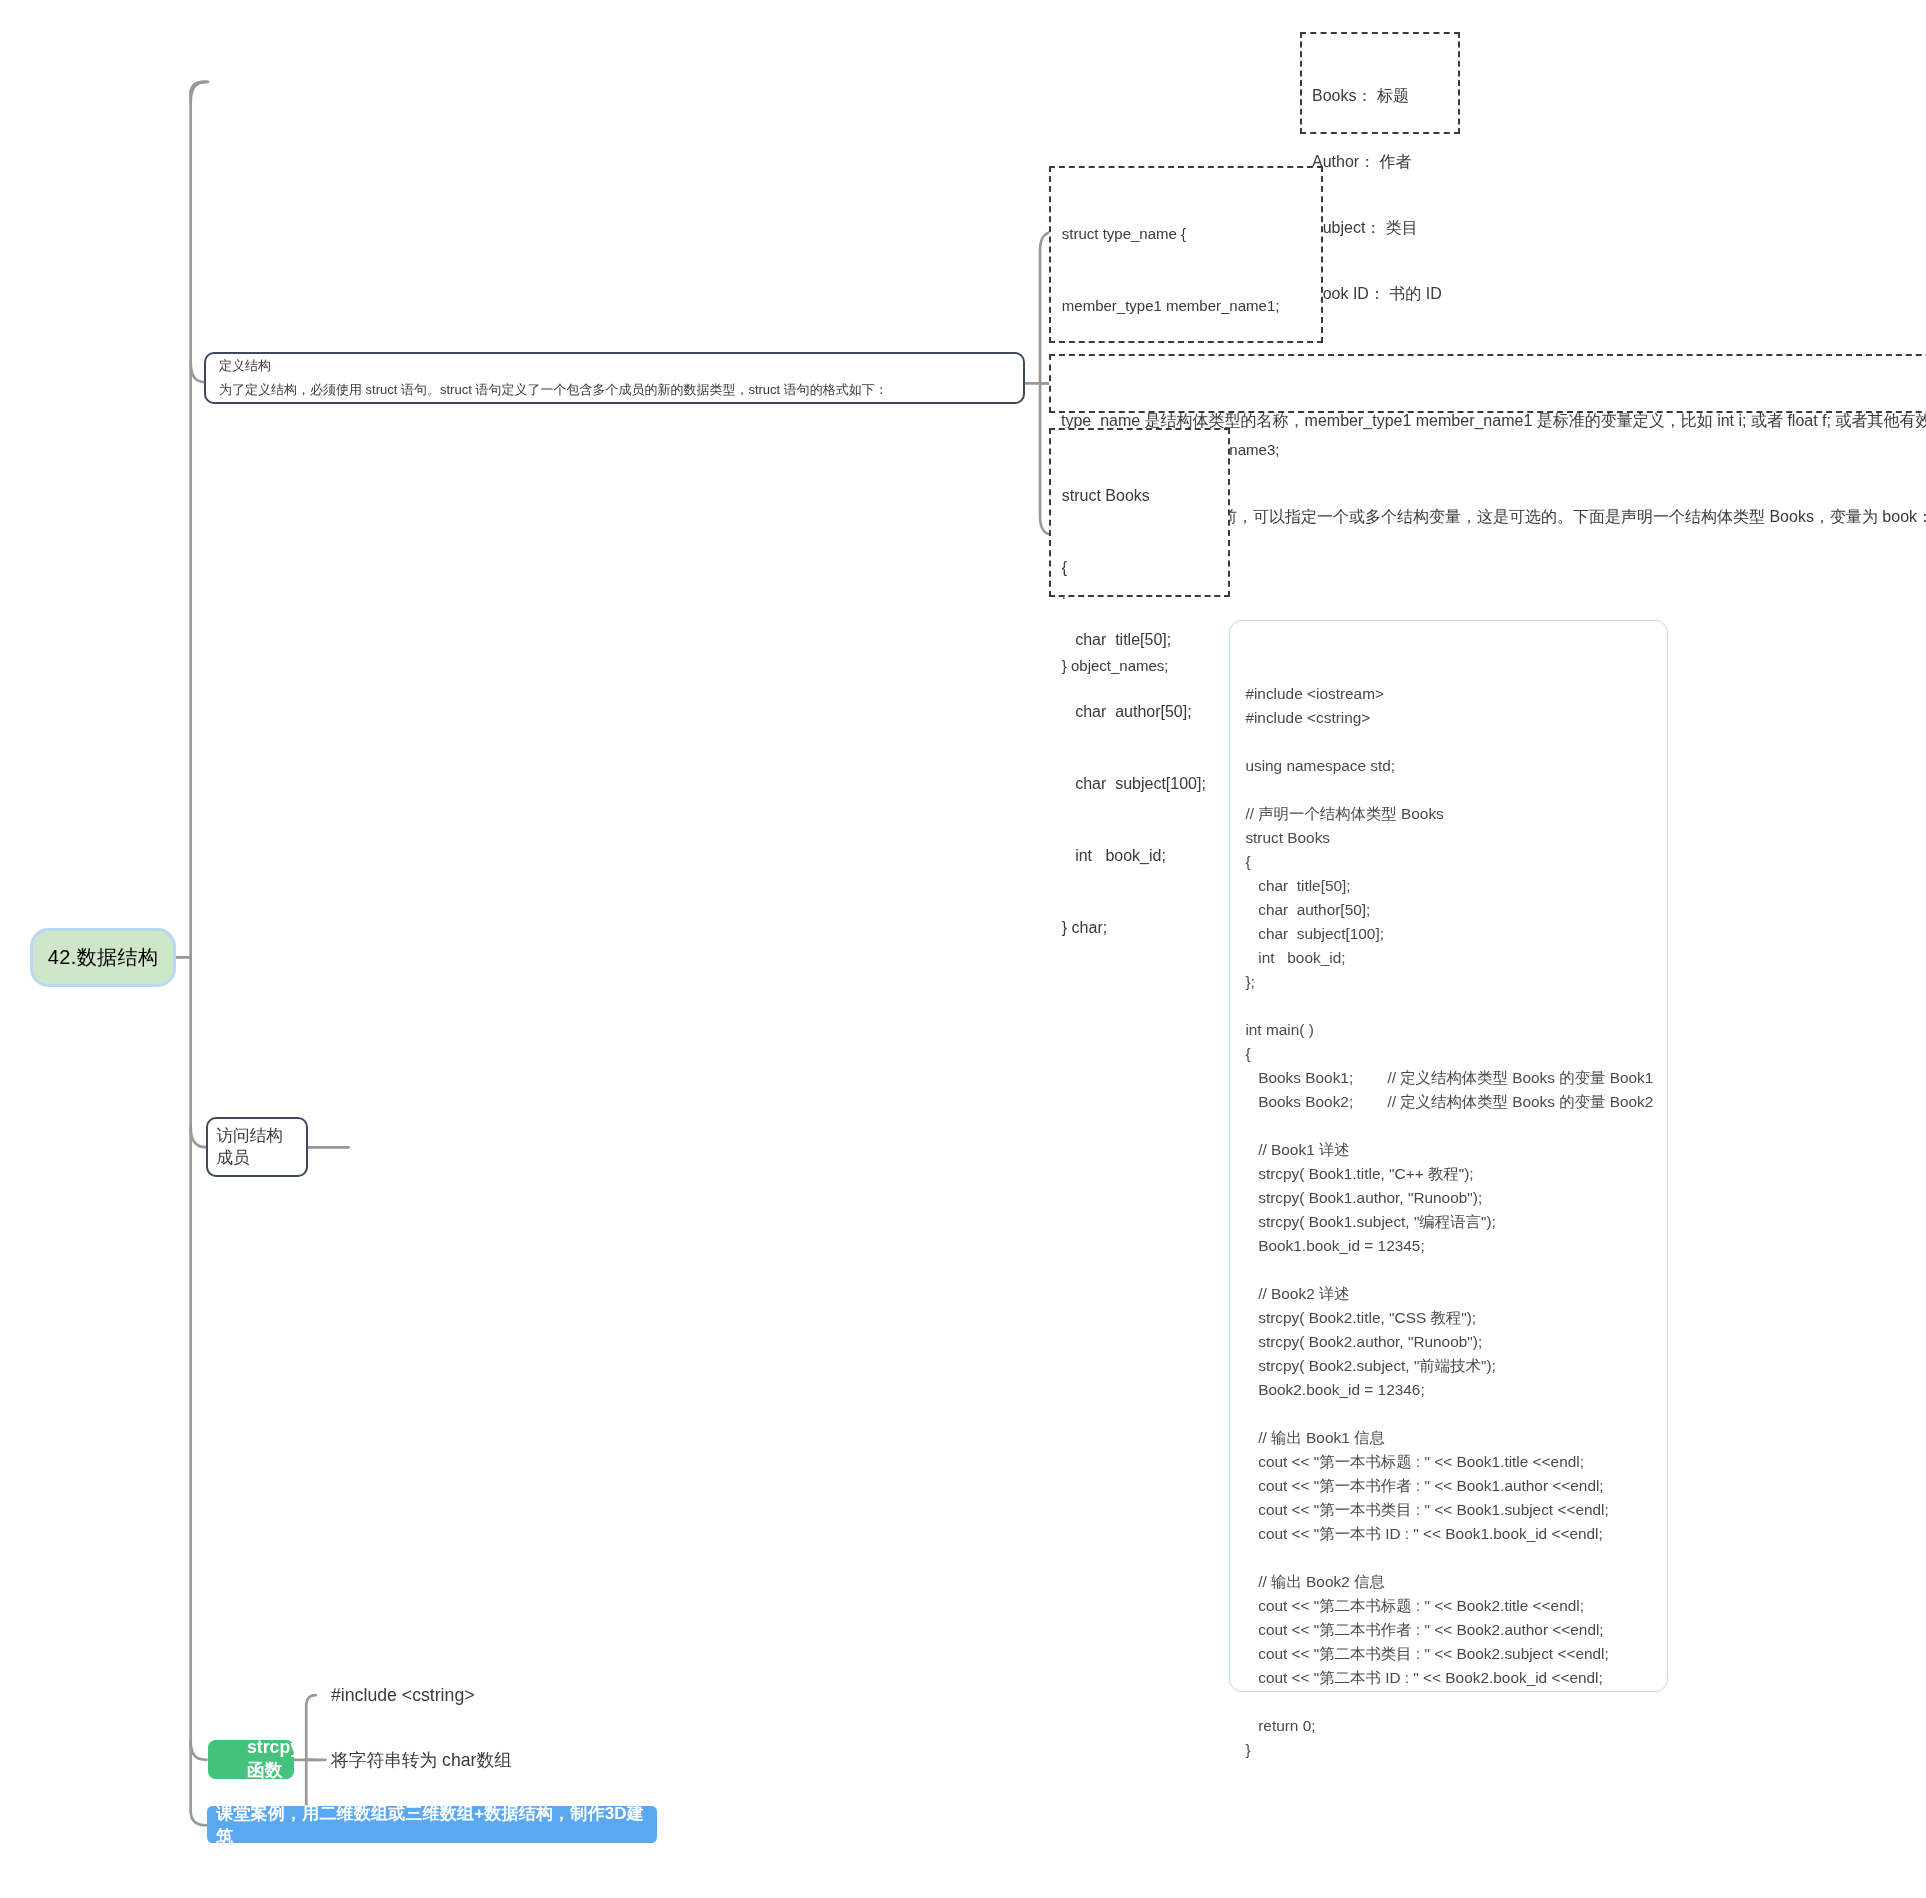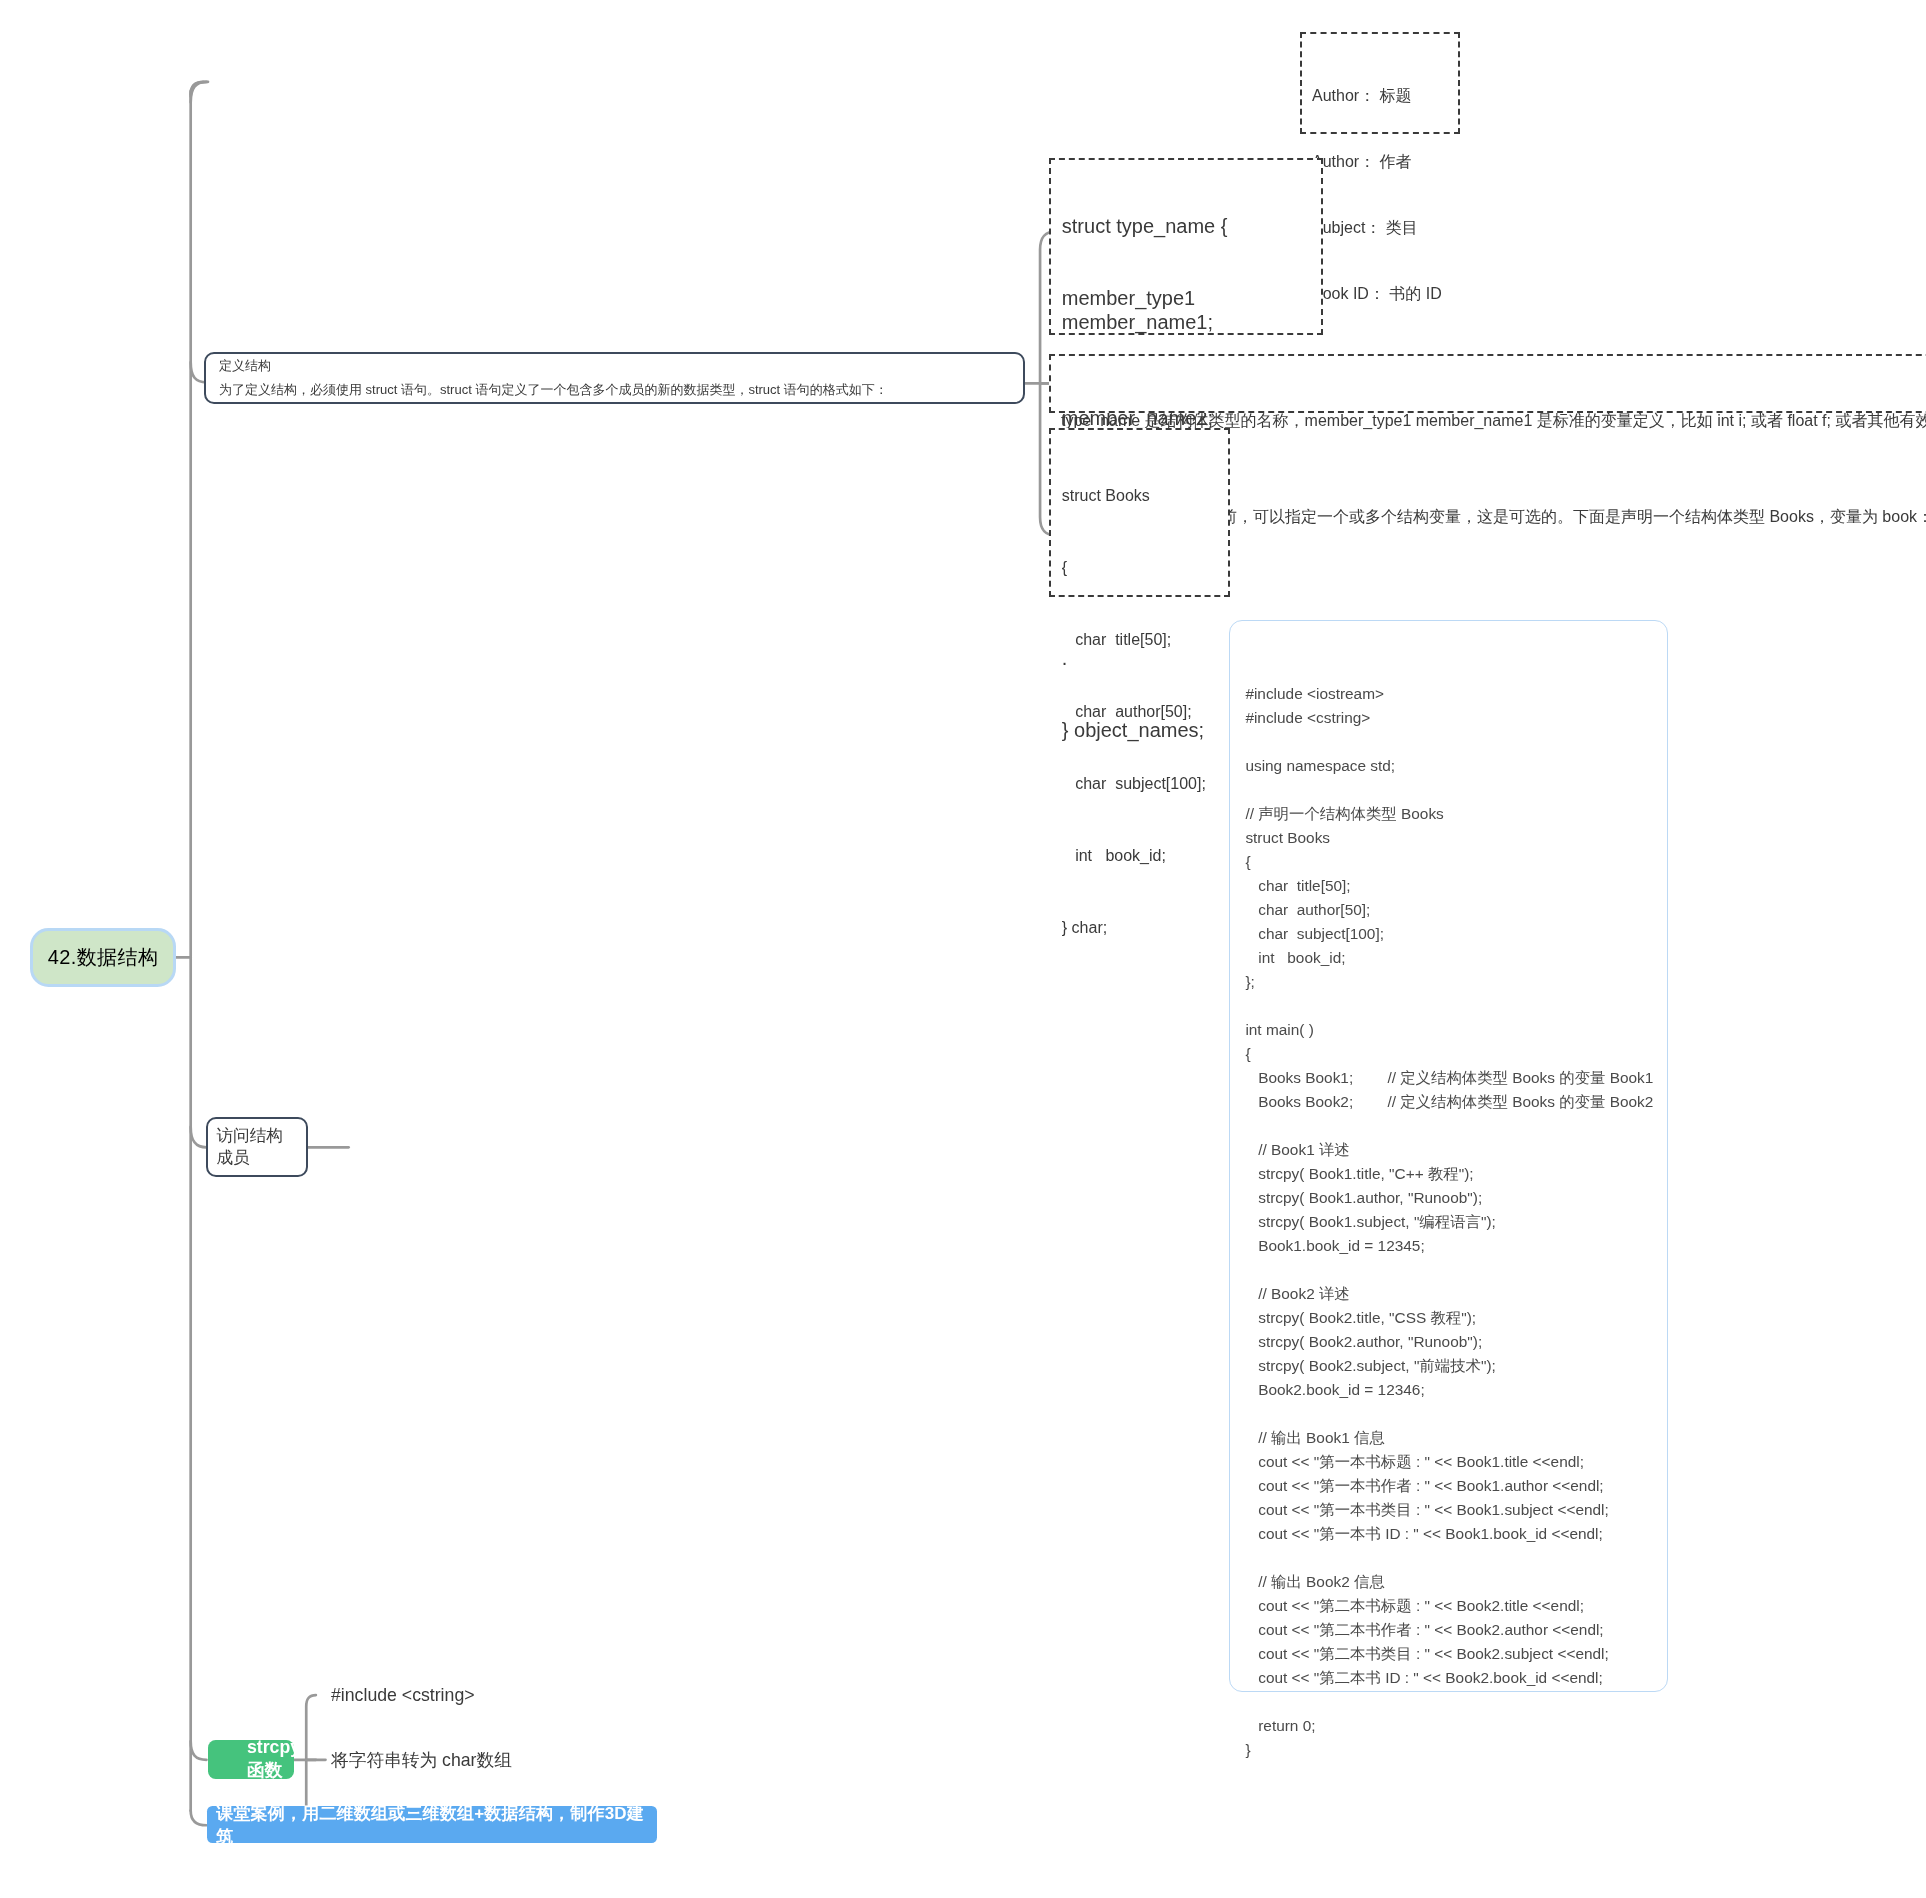--- a/index.html
+++ b/index.html
@@ -129,32 +129,32 @@
       <path d="M 795 4568 L 845 4568"></path>
     </g>
   </svg>
 
   <div class="node root" style="left:30px;top:928px;width:146px;height:59px;">
     <span>42.数据结构</span>
   </div>
 
 
   <div class="node dashed" style="left:1300px;top:32px;width:160px;height:102px;padding:7px 10px;font-size:16px;line-height:22px;">
-    <span class="ln">Author： 标题</span>
+    <span class="ln">Books： 标题</span>
     <span class="ln">Author： 作者</span>
     <span class="ln">Subject： 类目</span>
     <span class="ln">Book ID： 书的 ID</span>
   </div>
 
   <div class="node topic pad" style="left:204px;top:352px;width:821px;height:52px;font-size:13px;line-height:24px;">
     <span class="ln">定义结构</span>
     <span class="ln">为了定义结构，必须使用 struct 语句。struct 语句定义了一个包含多个成员的新的数据类型，struct 语句的格式如下：</span>
   </div>
 
-  <div class="node dashed" style="left:1049px;top:158px;width:274px;height:177px;padding:6.2px 10.8px;font-size:20px;line-height:24px;">
+  <div class="node dashed" style="left:1049px;top:166px;width:274px;height:177px;padding:6.2px 10.8px;font-size:15px;line-height:24px;">
     <span class="ln">struct type_name {</span>
     <span class="ln">member_type1 member_name1;</span>
     <span class="ln">member_type2 member_name2;</span>
     <span class="ln">member_type3 member_name3;</span>
     <span class="ln">.</span>
     <span class="ln">.</span>
     <span class="ln">} object_names;</span>
   </div>
 
   <div class="node dashed" style="left:1049px;top:354px;width:1082px;height:59px;padding:5.4px 10px;font-size:16px;line-height:24px;">

